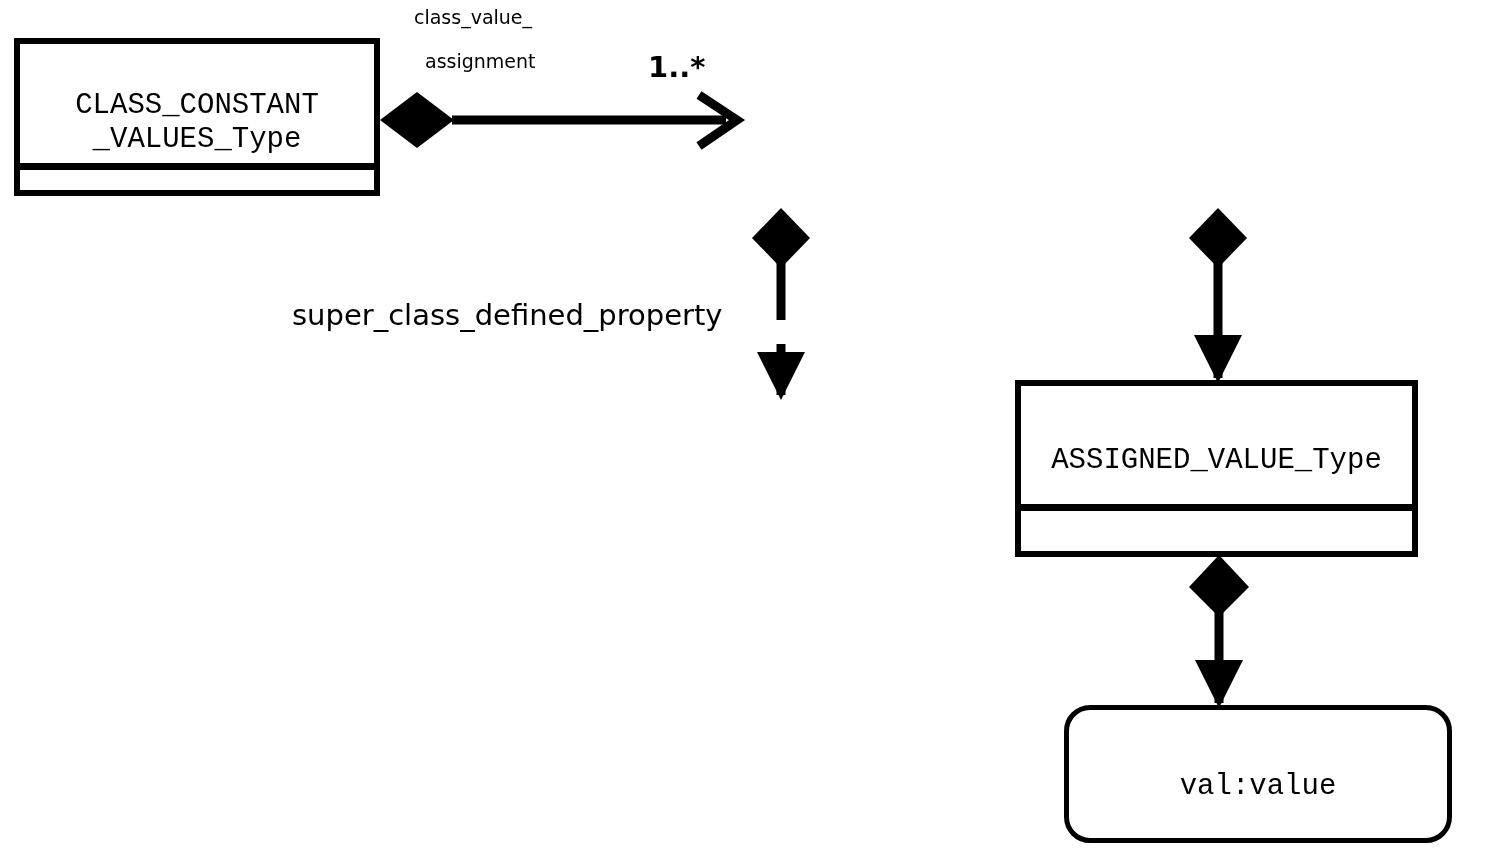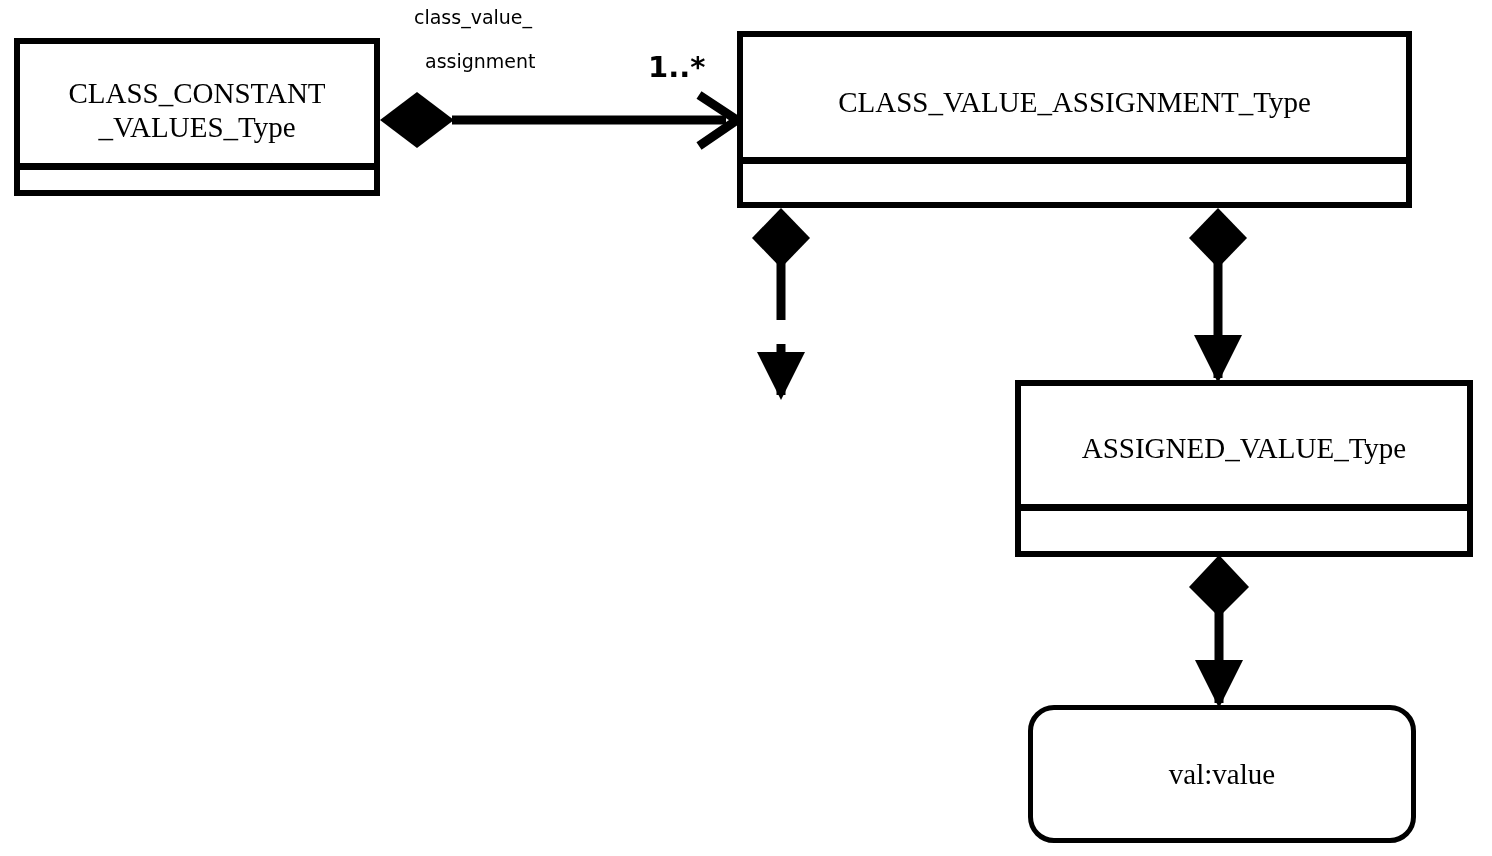--- a/index.html
+++ b/index.html
@@ -31,23 +31,24 @@
     box-sizing: border-box;
     background: #ffffff;
     border: 6px solid #000000;
   }
   .node .title {
     position: absolute;
     left: 0;
     right: 0;
     text-align: center;
     color: #000000;
-    font-family: Liberation Serif, serif;
+    font-family: Liberation Mono, monospace;
     white-space: pre;
     line-height: 1.18;
+    margin-top: 13px;
   }
   .node .sep {
     position: absolute;
     left: 0;
     right: 0;
     height: 7px;
     background: #000000;
   }
   .node.dashed {
     border: 7px dashed #000000;
@@ -108,36 +109,33 @@
       <polygon points="1219,708 1195,660 1243,660" fill="#000000"></polygon>
     </g>
   </svg>
 
   <div class="node" style="left:14px; top:38px; width:366px; height:158px;">
     <div class="title" style="top:32px; font-size:29px;">CLASS_CONSTANT
 _VALUES_Type</div>
     <div class="sep" style="top:119px;"></div>
   </div>
 
-  <div class="node" style="left:737px; top:31px; width:675px; height:177px;">
-    <div class="title" style="top:48px; font-size:29px;">CLASS_VALUE_ASSIGNMENT_Type</div>
-    <div class="sep" style="top:120px;"></div>
-  </div>
 
 
-  <div class="node" style="left:1015px; top:380px; width:458px; height:177px;padding-left:24px;">
+  <div class="node" style="left:1015px; top:380px; width:403px; height:177px;padding-left:24px;">
     <div class="title" style="top:45px; font-size:29px;">ASSIGNED_VALUE_Type</div>
     <div class="sep" style="top:118px;"></div>
   </div>
 
-  <div class="node rounded" style="left:1028px; top:705px; width:388px; height:138px;">
+  <div class="node rounded" style="left:1064px; top:705px; width:388px; height:138px;">
     <div class="title" style="top:47px; font-size:29px;">val:value</div>
   </div>
 
   <div class="edge-label" style="left:414px; top:6px; font-size:19px;">class_value_</div>
 
   <div class="edge-label" style="left:425px; top:50px; font-size:19px;">assignment</div>
 
   <div class="mult-label" style="left:648px; top:50px; font-size:29px;">1..*</div>
 
+  <div class="edge-label" style="left:292px; top:297px; font-size:29px;">super_class_defined_property</div>
 
 
 </div>
 
 </body></html>

